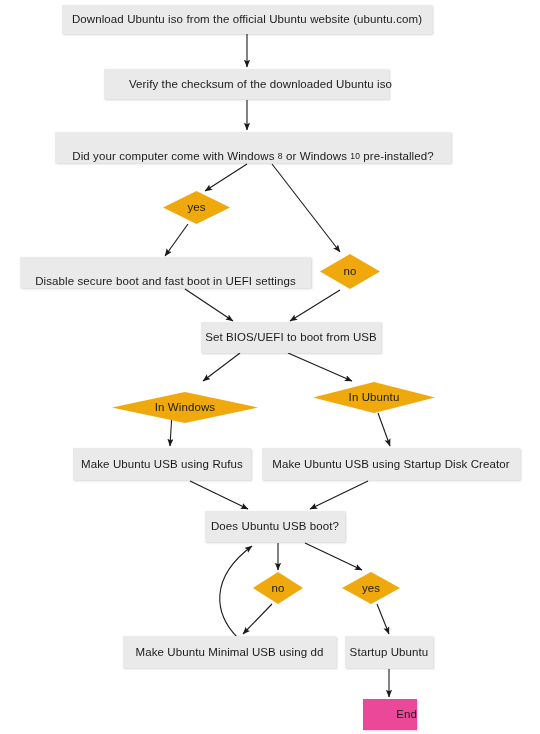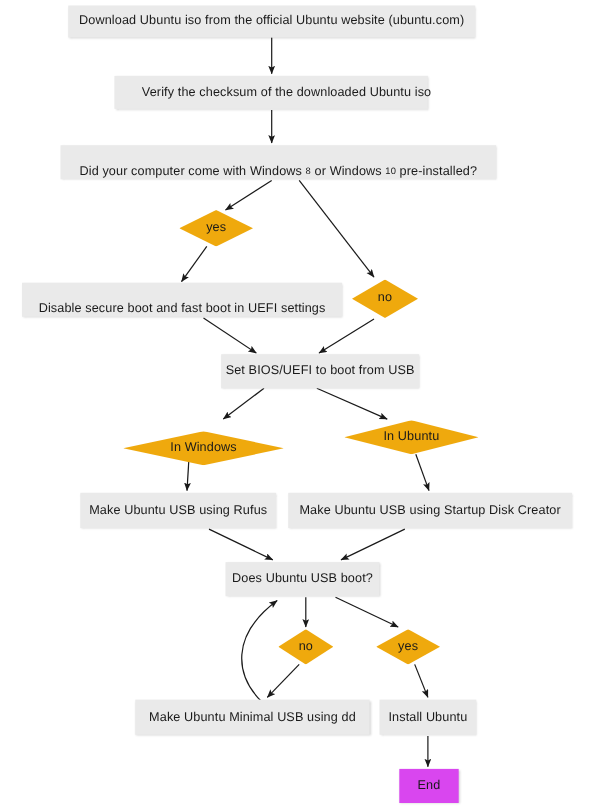--- a/index.html
+++ b/index.html
@@ -37,22 +37,23 @@
     font-size: 11.5px;
     line-height: 1.1;
     white-space: nowrap;
     letter-spacing: 0.1px;
   }
   .node.process {
     background: #eaeaea;
     box-shadow: 1px 1px 2px rgba(0,0,0,0.17);
   }
   .node.terminal {
-    background: #d946ef;
+    background: #ec4899;
     box-shadow: 1px 1px 2px rgba(0,0,0,0.17);
+    justify-content: flex-end;
   }
   .node.decision {
     background: transparent;
     box-shadow: none;
   }
   .node.decision .dia-shape {
     position: absolute;
     left: 0;
     top: 0;
     width: 100%;
@@ -183,20 +184,20 @@
   <div class="node decision" style="left:342px; top:572px; width:58px; height:32px;">
     <span class="dia-shape"></span>
     <span class="dia-label">yes</span>
   </div>
 
   <div class="node process" style="left:123px; top:636px; width:213px; height:32px;">
     <span>Make Ubuntu Minimal USB using dd</span>
   </div>
 
   <div class="node process" style="left:345px; top:636px; width:88px; height:32px;">
-    <span>Install Ubuntu</span>
+    <span>Startup Ubuntu</span>
   </div>
 
   <div class="node terminal" style="left:363px; top:699px; width:54px; height:31px;">
     <span>End</span>
   </div>
 
 </div>
 
 </body></html>

